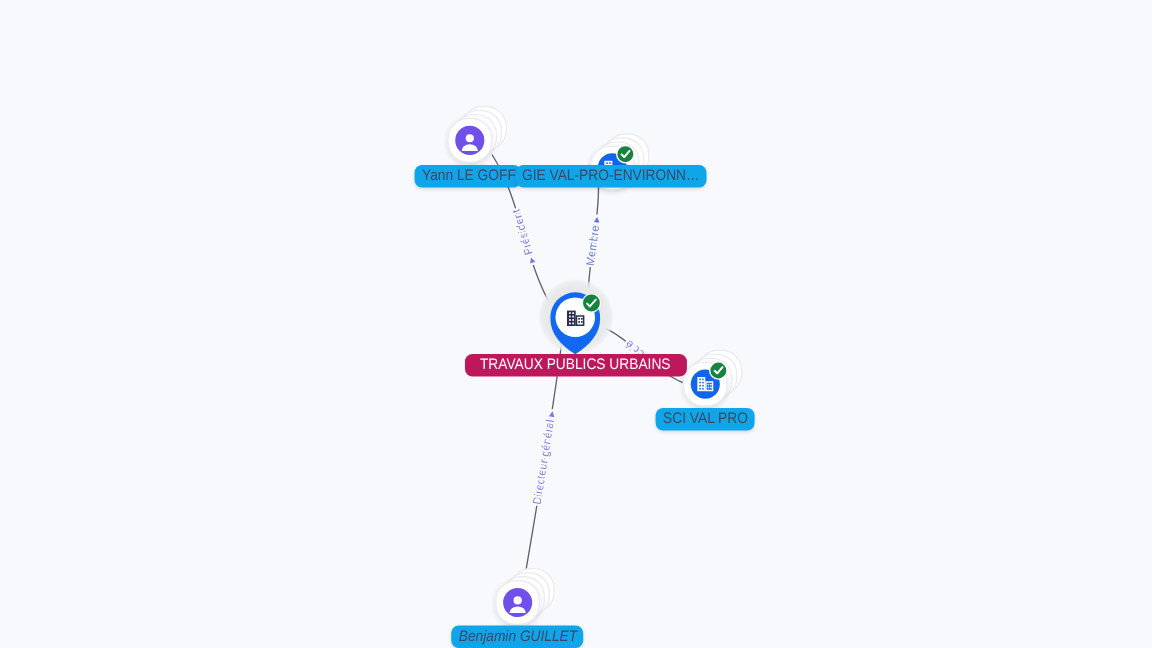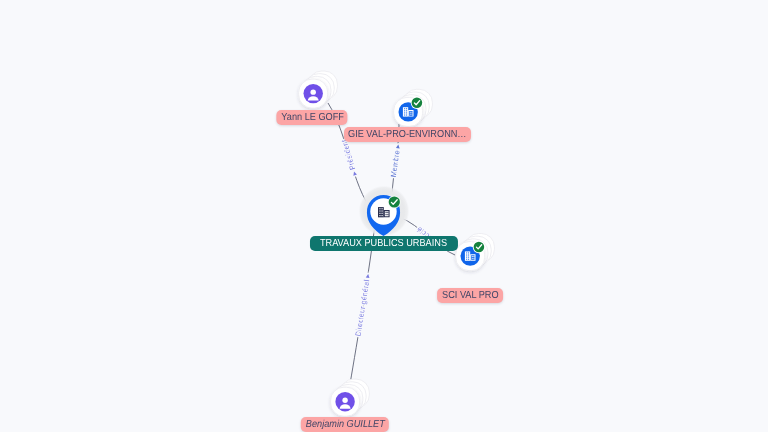--- a/index.html
+++ b/index.html
@@ -8,23 +8,23 @@
        font-family:"Liberation Sans",sans-serif;
        -webkit-font-smoothing:antialiased;text-rendering:geometricPrecision;}
   #stage{position:relative;width:768px;height:432px;background:#f8f9fc;}
   svg.layer{position:absolute;left:0;top:0;width:768px;height:432px;overflow:visible;}
   .edge-path{fill:none;stroke:#5e6275;stroke-width:0.9;}
   .edge-label{font-size:7.4px;font-family:"Liberation Sans",sans-serif;
     text-rendering:geometricPrecision;paint-order:stroke fill;
     stroke:#f8f9fc;stroke-width:3px;stroke-linejoin:round;}
   .node-label,.center-label{position:absolute;white-space:nowrap;border-radius:5px;
     height:15px;line-height:15px;transform:translateX(-50%);}
-  .node-label{color:#414667;background:#fca5a5;padding:0 4.6px;
+  .node-label{color:#414667;background:#0ea5e9;padding:0 4.6px;
     box-shadow:0 1px 2.5px rgba(45,50,75,.16);text-align:center;}
-  .center-label{color:#fff;background:#0f766e;padding:0 10.6px;}
+  .center-label{color:#fff;background:#be185d;padding:0 10.6px;}
   .node-label > span,.center-label > span{display:inline-block;font-size:10.2px;
     font-family:"Liberation Sans",sans-serif;transform:scaleX(.90);transform-origin:left center;}
   .node-label > span,.center-label > span{vertical-align:top;}
 </style>
 </head>
 <body>
 
 <div id="stage">
   <svg class="layer" id="edge-layer" viewBox="0 0 768 432">
     <g id="edge-paths">
@@ -153,18 +153,18 @@
           <rect x="385.4962264150943" y="214.06037735849054" width="1.149056603773585" height="1.149056603773585" fill="#2b3050"></rect>
           <rect x="387.3018867924528" y="214.06037735849054" width="1.149056603773585" height="1.149056603773585" fill="#2b3050"></rect>
         </g>
         <circle cx="394.3" cy="202" r="6.5" fill="#f2f7f3" opacity="0.9"></circle>
         <circle cx="394.3" cy="202" r="5.6" fill="#15823e"></circle>
         <path d="M 391.40000000000003,202.4 L 393.2,204.3 L 397.2,199.8" fill="none" stroke="#ffffff" stroke-width="1.3" stroke-linecap="round" stroke-linejoin="round"></path>
       </g>
     </svg>
   <div id="label-layer">
       <div class="node-label" style="left: 312px; top: 110px;"><span style="width: 62.1px;">Yann LE GOFF</span></div>
-      <div class="node-label" style="left: 407.5px; top: 127px;"><span style="width: 118.8px;">GIE VAL-PRO-ENVIRONN…</span></div>
-      <div class="node-label" style="left: 470px; top: 288px;"><span style="width: 56.7px;">SCI VAL PRO</span></div>
+      <div class="node-label" style="left: 407.5px; top: 110px;"><span style="width: 118.8px;">GIE VAL-PRO-ENVIRONN…</span></div>
+      <div class="node-label" style="left: 470px; top: 272px;"><span style="width: 56.7px;">SCI VAL PRO</span></div>
       <div class="node-label" style="left: 345px; top: 417px; font-style: italic;"><span style="width: 79.2px;">Benjamin GUILLET</span></div>
       <div class="center-label" style="left: 383.5px; top: 236px;"><span style="width: 126.9px;">TRAVAUX PUBLICS URBAINS</span></div>
     </div>
 </div>
 
 </body></html>

